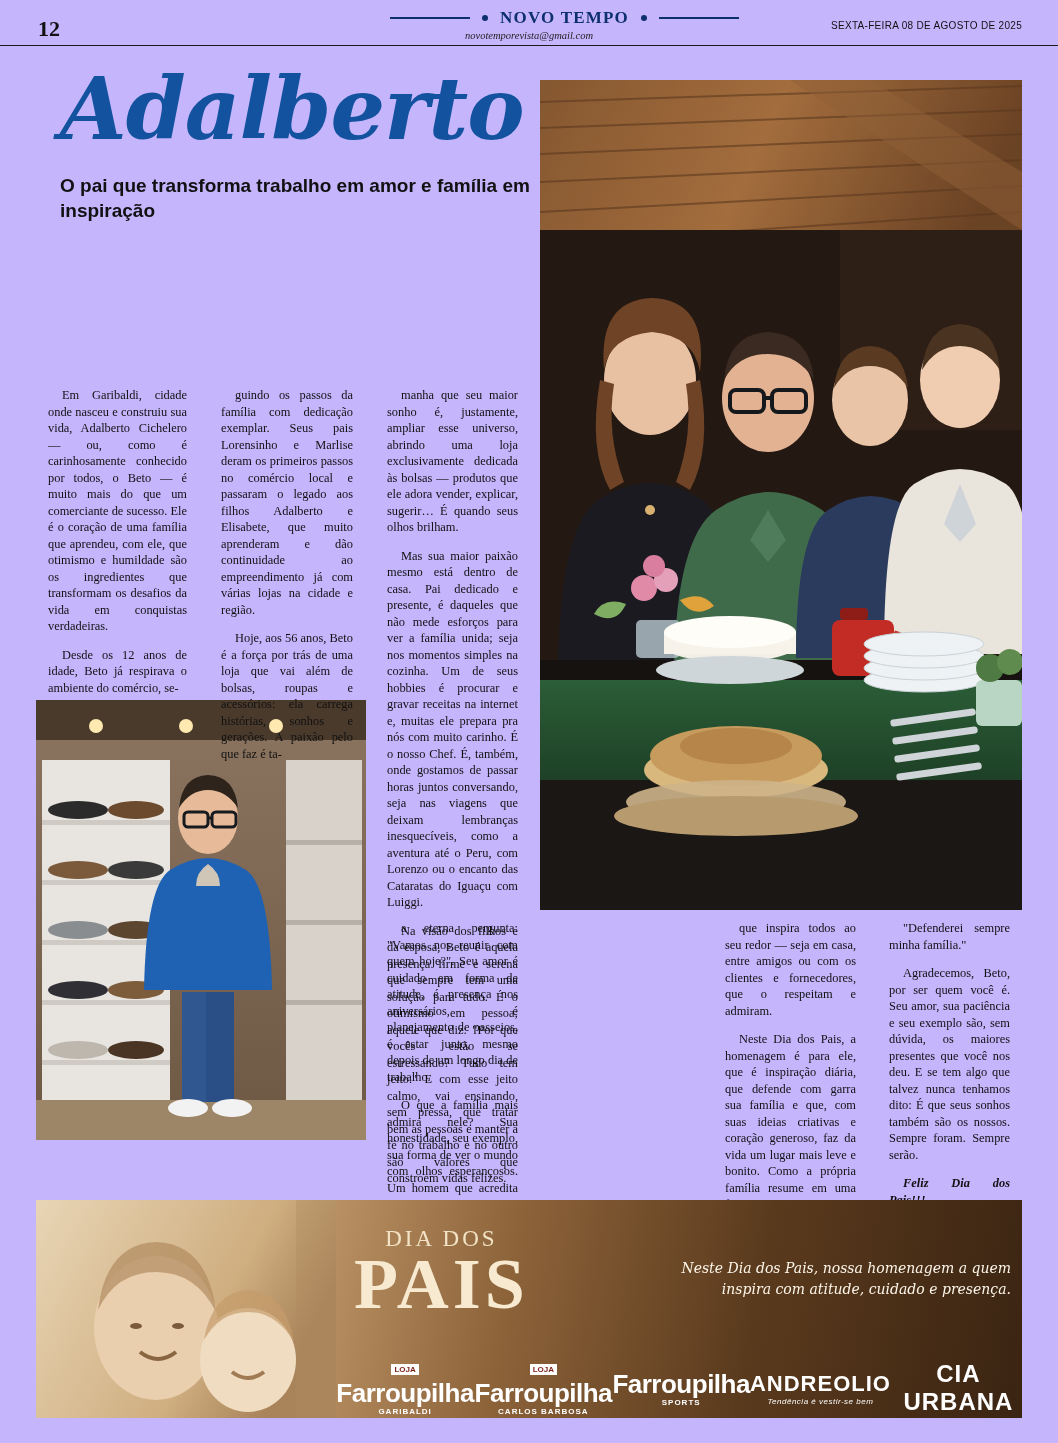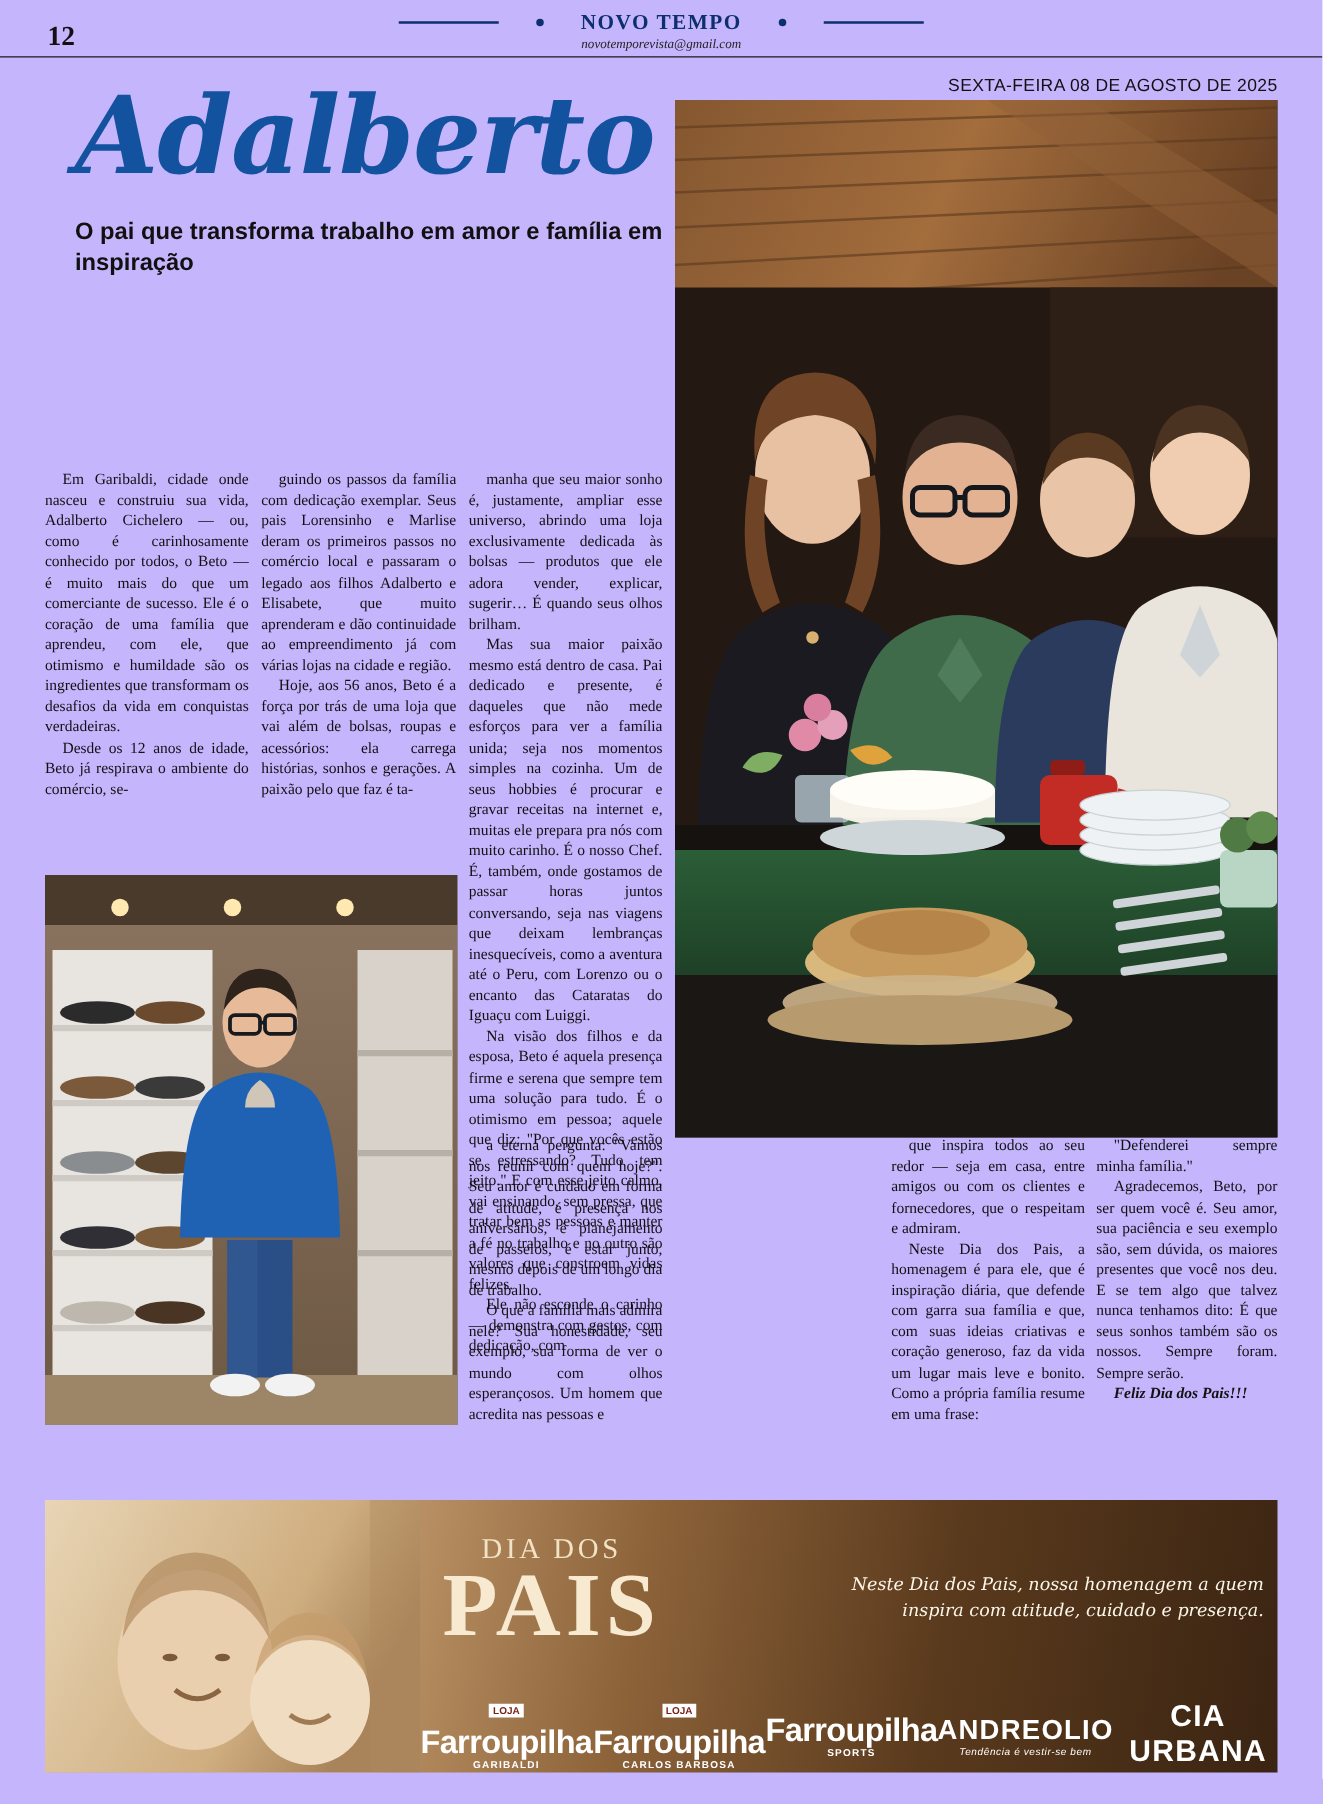--- a/index.html
+++ b/index.html
@@ -38,21 +38,21 @@
     position: absolute;
     left: 50%;
     top: 8px;
     transform: translateX(-50%);
     text-align: center;
     width: 420px;
   }
   .mast-title-row {
     display: flex;
     align-items: center;
-    justify-content: space-between;
+    justify-content: flex-end;
     gap: 12px;
   }
   .mast-title {
     font-family: "Liberation Serif", serif;
     font-size: 17px;
     font-weight: bold;
     letter-spacing: 1.2px;
     color: #0d2f6e;
   }
   .mast-dot {
@@ -70,24 +70,23 @@
     font-family: "Liberation Serif", serif;
     font-size: 10.5px;
     font-style: italic;
     color: #222;
     margin-top: 2px;
   }
   .mast-date {
     position: absolute;
     right: 36px; top: 20px;
     font-family: "Liberation Sans", sans-serif;
-    font-size: 14px;
+    font-size: 10px;
     letter-spacing: 0.3px;
     color: #111;
-    margin-top: 40px;
   }
 
   
   .headline {
     position: absolute;
     left: 60px; top: 74px;
     width: 470px;
     text-align: left;
   }
   .script-name {
@@ -127,21 +126,21 @@
 
   
   .col {
     position: absolute;
     font-family: "Liberation Serif", serif;
     font-size: 12.4px;
     line-height: 1.33;
     text-align: justify;
     color: #111;
   }
-  .col p { margin: 0; text-indent: 14px; }
+  .col p { margin: 12px; text-indent: 14px; }
   .col p.first { text-indent: 14px; }
   .col p + p { margin-top: 0; }
 
   .c1 { left: 36px;  top: 375px; width: 163px; }
   .c2 { left: 209px; top: 375px; width: 156px; }
   .c3 { left: 375px; top: 375px; width: 155px; }
   .c5 { left: 375px; top: 908px; width: 155px; }
   .c7 { left: 713px; top: 908px; width: 155px; }
   .c8 { left: 877px; top: 908px; width: 145px; }
 

